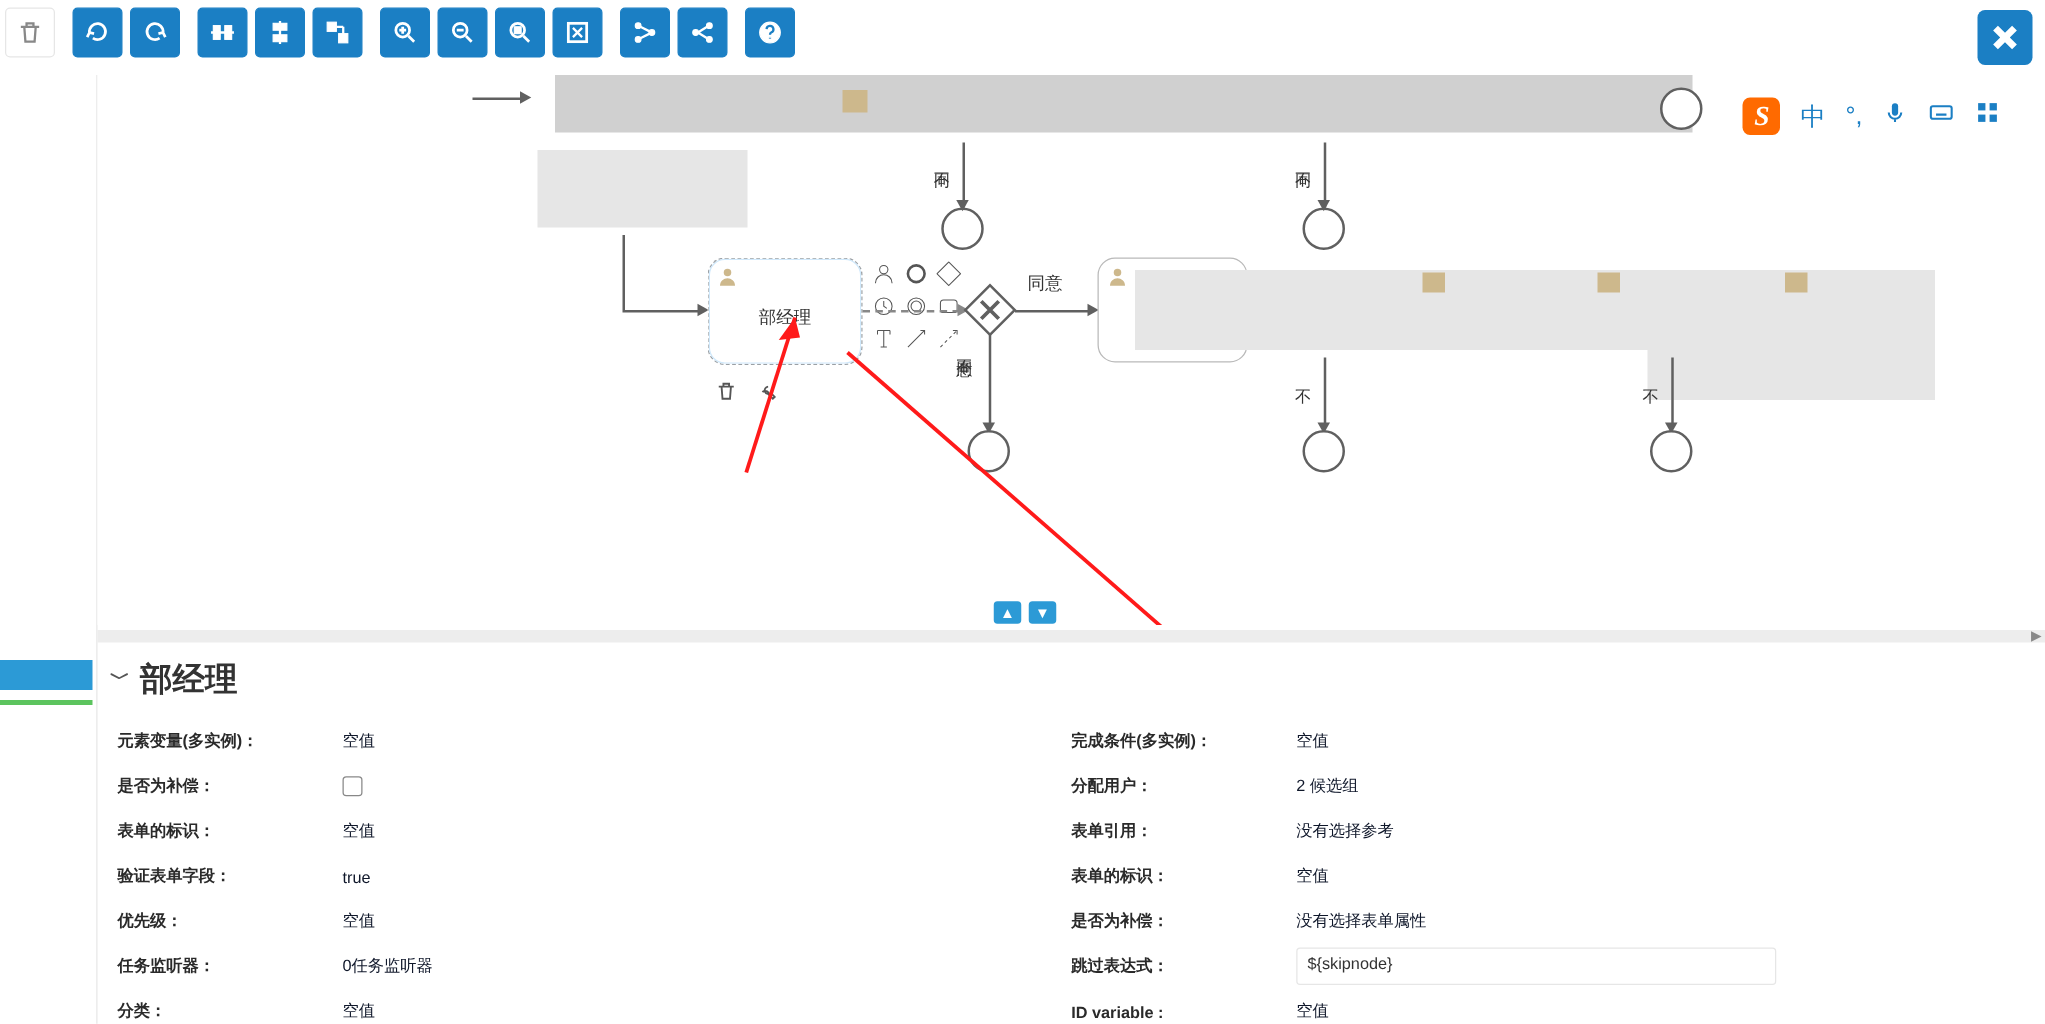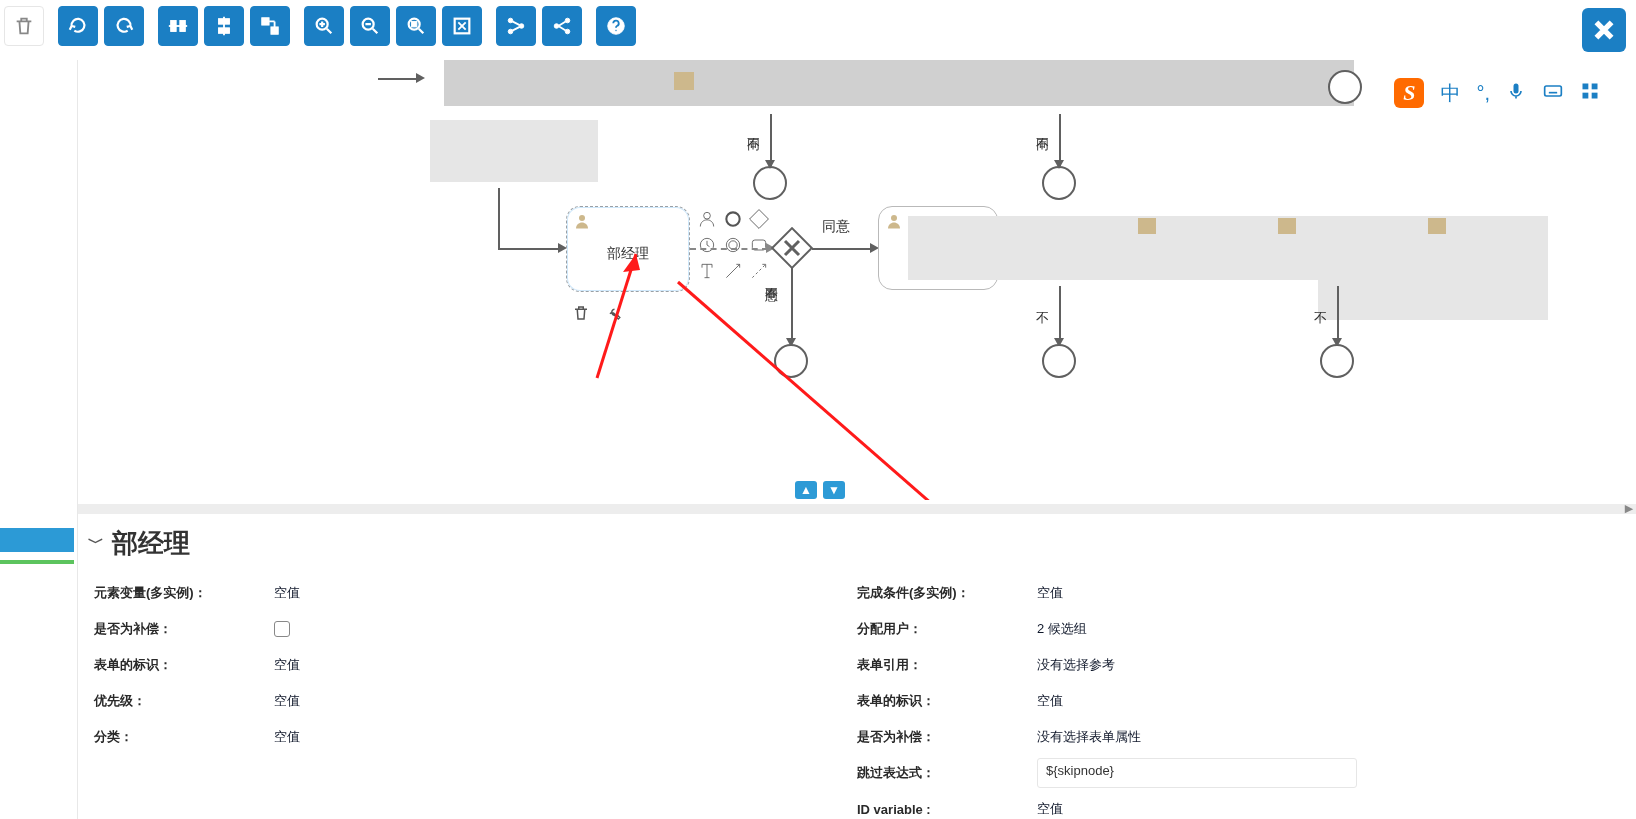--- a/index.html
+++ b/index.html
@@ -56,21 +56,21 @@
   .props { position:absolute; left:78px; right:0; top:522px; bottom:0; overflow:hidden; }
   .props-header { display:flex; align-items:center; gap:8px; padding:4px 10px 14px 10px; font-size:26px; font-weight:700; }
   .props-header .chev { font-size:16px; color:#555; }
   .props-body { display:flex; padding:0 16px; }
   .col { flex:1; }
   .row { display:flex; align-items:center; height:36px; }
   .row .lbl { width:180px; font-weight:700; color:#2a2a2a; }
   .row .val { color:#0f172a; }
   .faded { color:#888; }
   .chk { width:16px; height:16px; border:1.5px solid #888; border-radius:3px; display:inline-block; }
-  .skipbox { width:320px; border:1px solid #e6e6e6; height:30px; padding:4px 8px; border-radius:3px; }
+  .skipbox { width:384px; border:1px solid #e6e6e6; height:30px; padding:4px 8px; border-radius:3px; }
 </style>
 </head>
 <body>
 
 <div class="toolbar">
   <div class="tb-group">
     <div class="tb-btn tb-gray">
         <svg viewBox="0 0 24 24">
           <path d="M4 7h16M9 7V4h6v3M7 7l1 13h8l1-13" stroke-width="2"></path>
         </svg>
@@ -359,24 +359,32 @@
         </div>
         <div class="row">
           <div class="lbl">是否为补偿：</div>
           <span class="chk"></span>
         </div>
         <div class="row">
           <div class="lbl">表单的标识：</div>
           <div class="val">空值</div>
         </div>
         <div class="row">
+          <div class="lbl">验证表单字段：</div>
+          <div class="val">true</div>
+        </div>
+        <div class="row">
           <div class="lbl">优先级：</div>
           <div class="val">空值</div>
         </div>
         <div class="row">
+          <div class="lbl">任务监听器：</div>
+          <div class="val">0任务监听器</div>
+        </div>
+        <div class="row">
           <div class="lbl">分类：</div>
           <div class="val">空值</div>
         </div>
       </div>
     <div class="col" id="col-right">
         <div class="row">
           <div class="lbl faded">完成条件(多实例)：</div>
           <div class="val faded">空值</div>
         </div>
         <div class="row">

